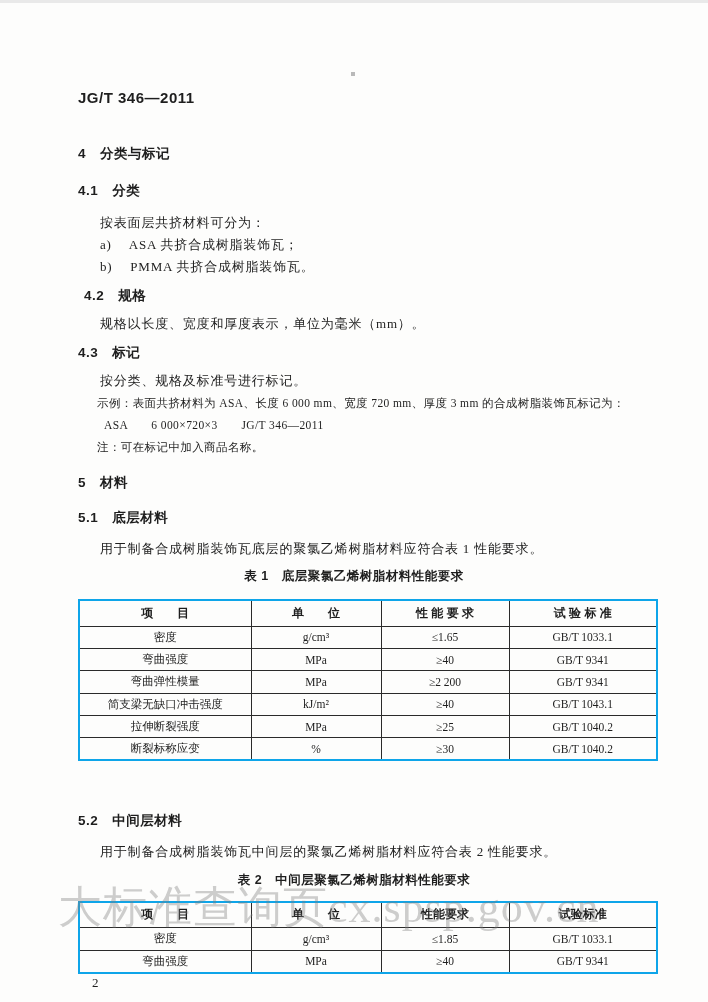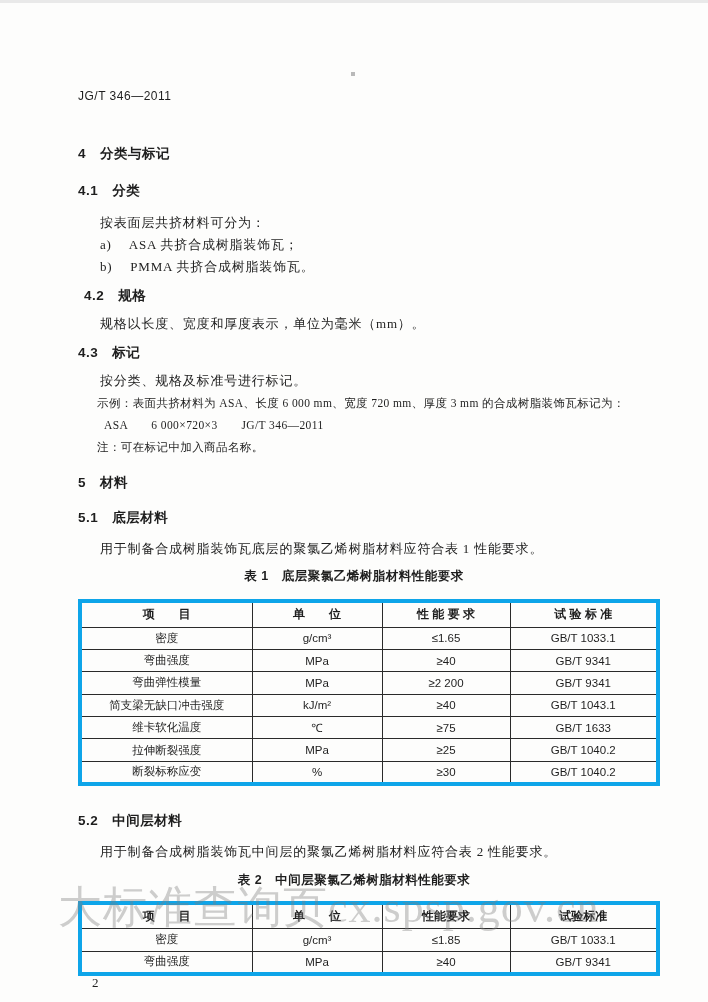--- a/index.html
+++ b/index.html
@@ -3,34 +3,34 @@
 <meta charset="utf-8">
 <style>
   html,body{margin:0;padding:0;background:#8a8a8a;}
   .page{
     position:relative;width:708px;height:1002px;margin:0 auto;
     background:#fdfdfc;overflow:hidden;color:#1e1e1e;
     font-family:"Liberation Serif","DejaVu Serif",serif;
   }
   .scan-strip{position:absolute;top:0;left:0;width:708px;height:3px;background:#e9e9e9;}
   .abs{position:absolute;white-space:pre-wrap;}
-  .doc-code{font-family:"Liberation Sans","DejaVu Sans",sans-serif;font-weight:normal;font-size:12px;letter-spacing:0.5px;}
+  .doc-code{font-family:"Liberation Sans","DejaVu Sans",sans-serif;font-weight:bold;font-size:15px;letter-spacing:0.5px;}
   .h-sec{font-family:"Liberation Sans","DejaVu Sans",sans-serif;font-weight:bold;font-size:13.5px;letter-spacing:0.5px;text-align:right;}
   .body-text{font-size:13px;letter-spacing:0.8px;}
   .small-text{font-size:11.5px;letter-spacing:0.4px;}
   .caption{font-family:"Liberation Sans","DejaVu Sans",sans-serif;font-weight:bold;font-size:12.5px;
            left:0;width:708px;text-align:center;letter-spacing:0.5px;}
   table.std{border-collapse:collapse;table-layout:fixed;position:absolute;left:78px;width:578px;
             font-size:11.5px;background:transparent;}
   table.std th{
     font-family:"Liberation Sans","DejaVu Sans",sans-serif;font-weight:bold;font-size:12px;
     border:1px solid #2a2a2a;text-align:center;padding:0;}
   table.std td{border:1px solid #2a2a2a;text-align:center;padding:0;
-    font-family:Liberation Sans, sans-serif;}
-  table.std{border:4px solid #0ea5e9;}
+    font-family:Liberation Serif, serif;}
+  table.std{border:2px solid #0ea5e9;}
   #table1 tr{height:22.4px;} #table1 tr.hdr{height:26px;}
   #table2 tr{height:23px;} #table2 tr.hdr{height:25px;}
   .watermark{
     position:absolute;left:58px;top:878px;z-index:6;pointer-events:none;
     font-size:44px;color:rgba(125,125,125,0.38);letter-spacing:1px;white-space:nowrap;
     font-family:"Liberation Serif","DejaVu Serif",serif;}
   .page-num{font-size:13px;}
   .artifact-dot{position:absolute;left:351px;top:72px;width:4px;height:4px;background:#b9b9b9;}
 </style>
 </head>
@@ -95,26 +95,20 @@
       <td>≥2 200</td>
       <td>GB/T 9341</td>
     </tr>
     <tr>
       <td>简支梁无缺口冲击强度</td>
       <td>kJ/m²</td>
       <td>≥40</td>
       <td>GB/T 1043.1</td>
     </tr>
     <tr>
-      <td>维卡软化温度</td>
-      <td>℃</td>
-      <td>≥75</td>
-      <td>GB/T 1633</td>
-    </tr>
-    <tr>
       <td>拉伸断裂强度</td>
       <td>MPa</td>
       <td>≥25</td>
       <td>GB/T 1040.2</td>
     </tr>
     <tr>
       <td>断裂标称应变</td>
       <td>%</td>
       <td>≥30</td>
       <td>GB/T 1040.2</td>

